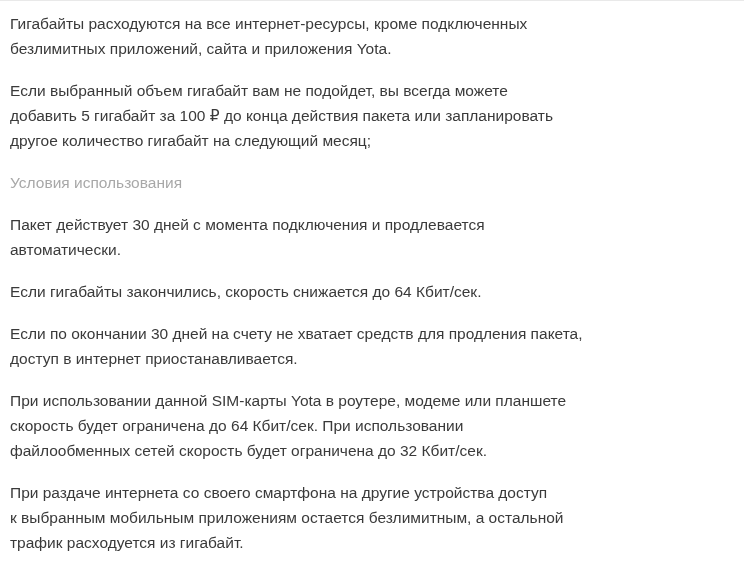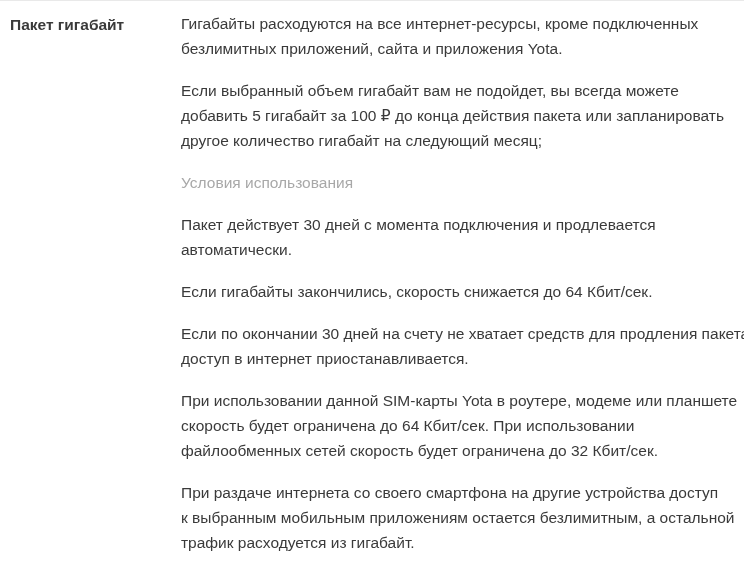--- a/index.html
+++ b/index.html
@@ -46,21 +46,20 @@
     white-space: nowrap;
   }
   .para.muted {
     color: #a8a8a8;
   }
 </style>
 </head>
 <body>
 
 <div class="detail-row">
-  <div class="row-label">Пакет гигабайт</div>
   <div class="row-content">
       <p class="para body">
         <span class="line">Гигабайты расходуются на все интернет-ресурсы, кроме подключенных</span>
         <span class="line">безлимитных приложений, сайта и приложения Yota.</span>
       </p>
       <p class="para body">
         <span class="line">Если выбранный объем гигабайт вам не подойдет, вы всегда можете</span>
         <span class="line">добавить 5 гигабайт за 100 ₽ до конца действия пакета или запланировать</span>
         <span class="line">другое количество гигабайт на следующий месяц;</span>
       </p>

